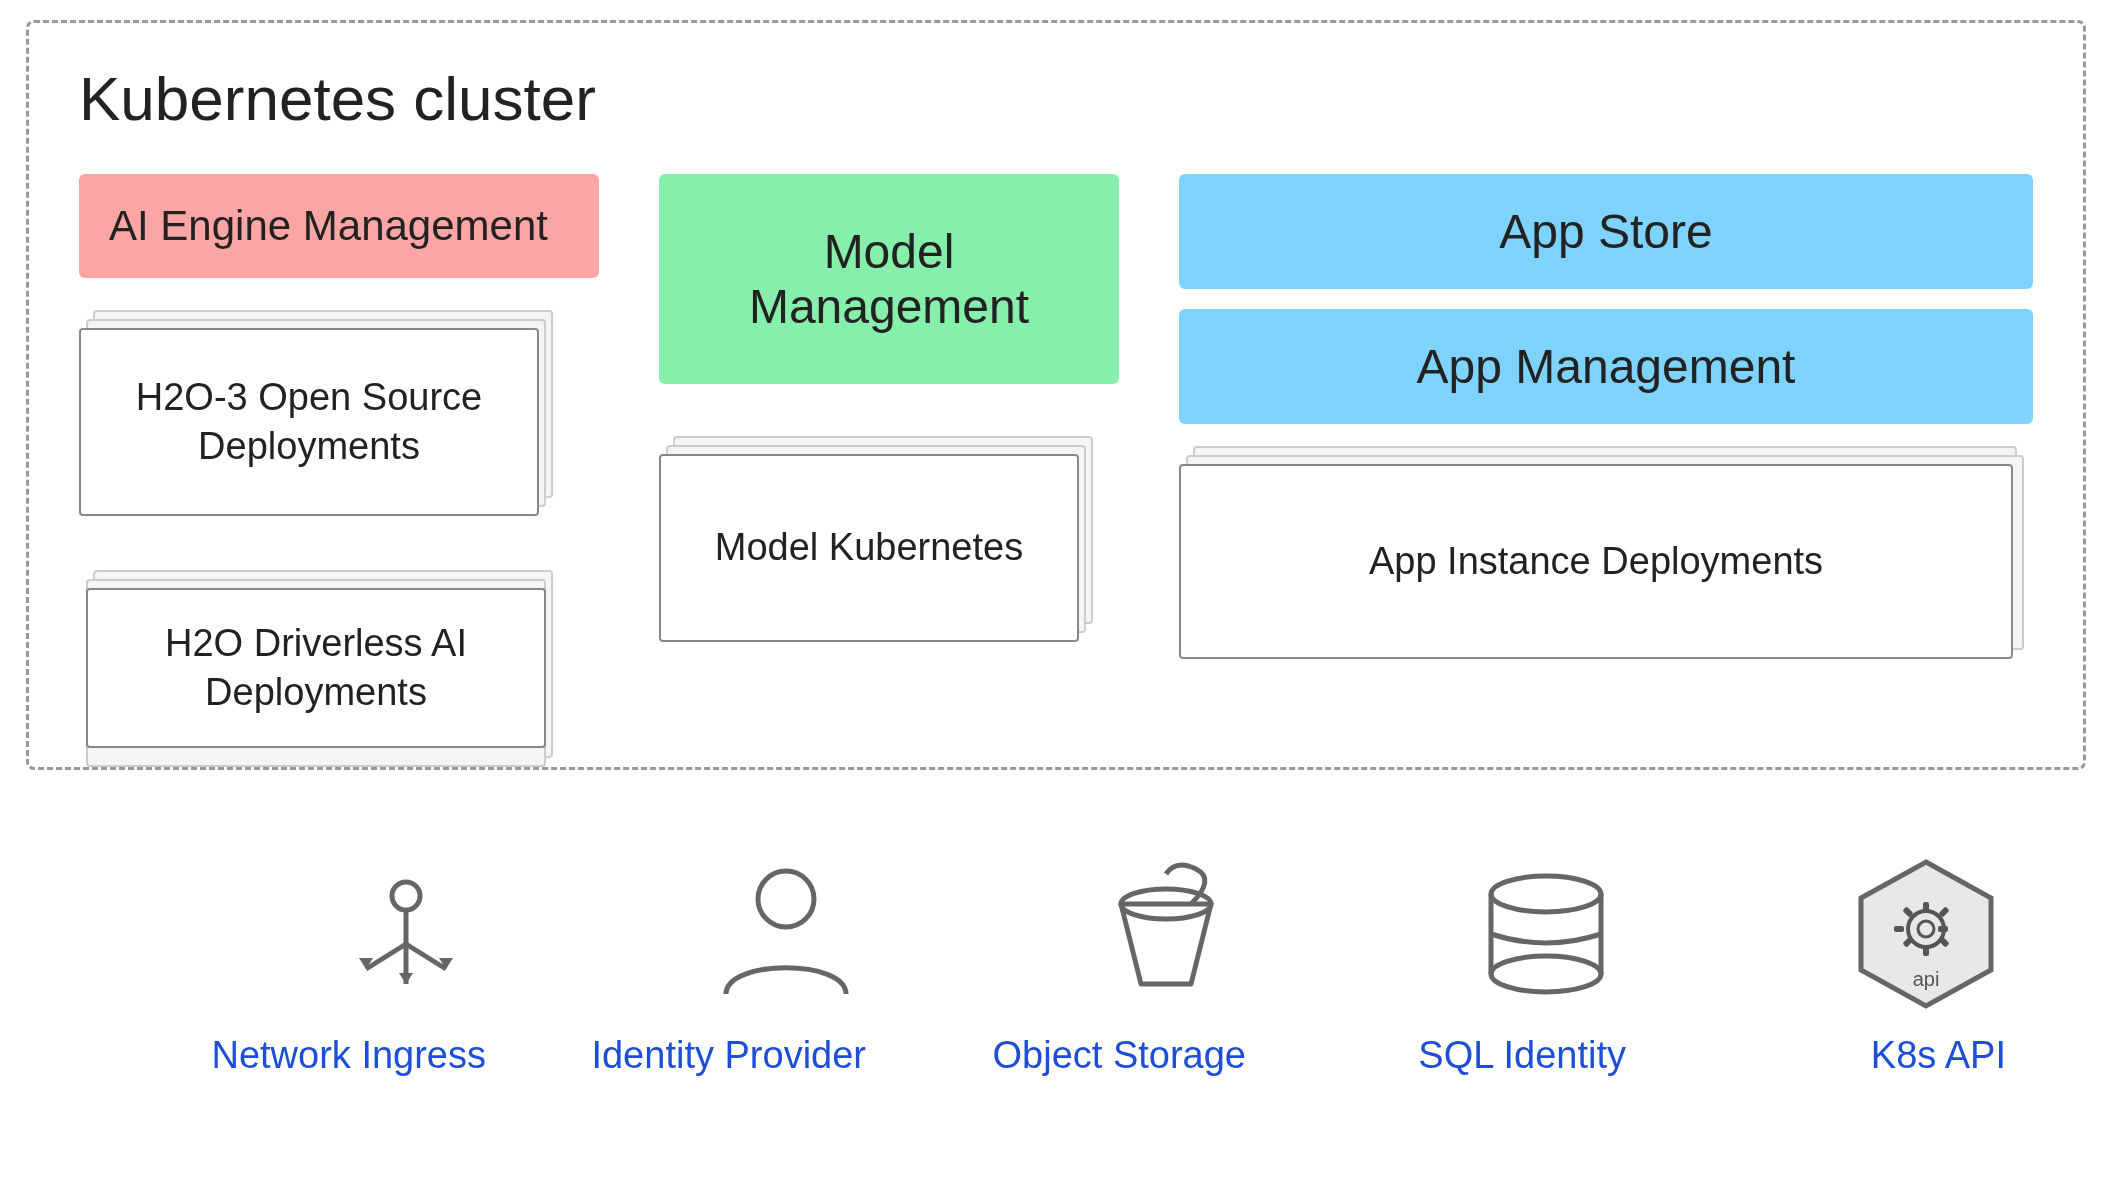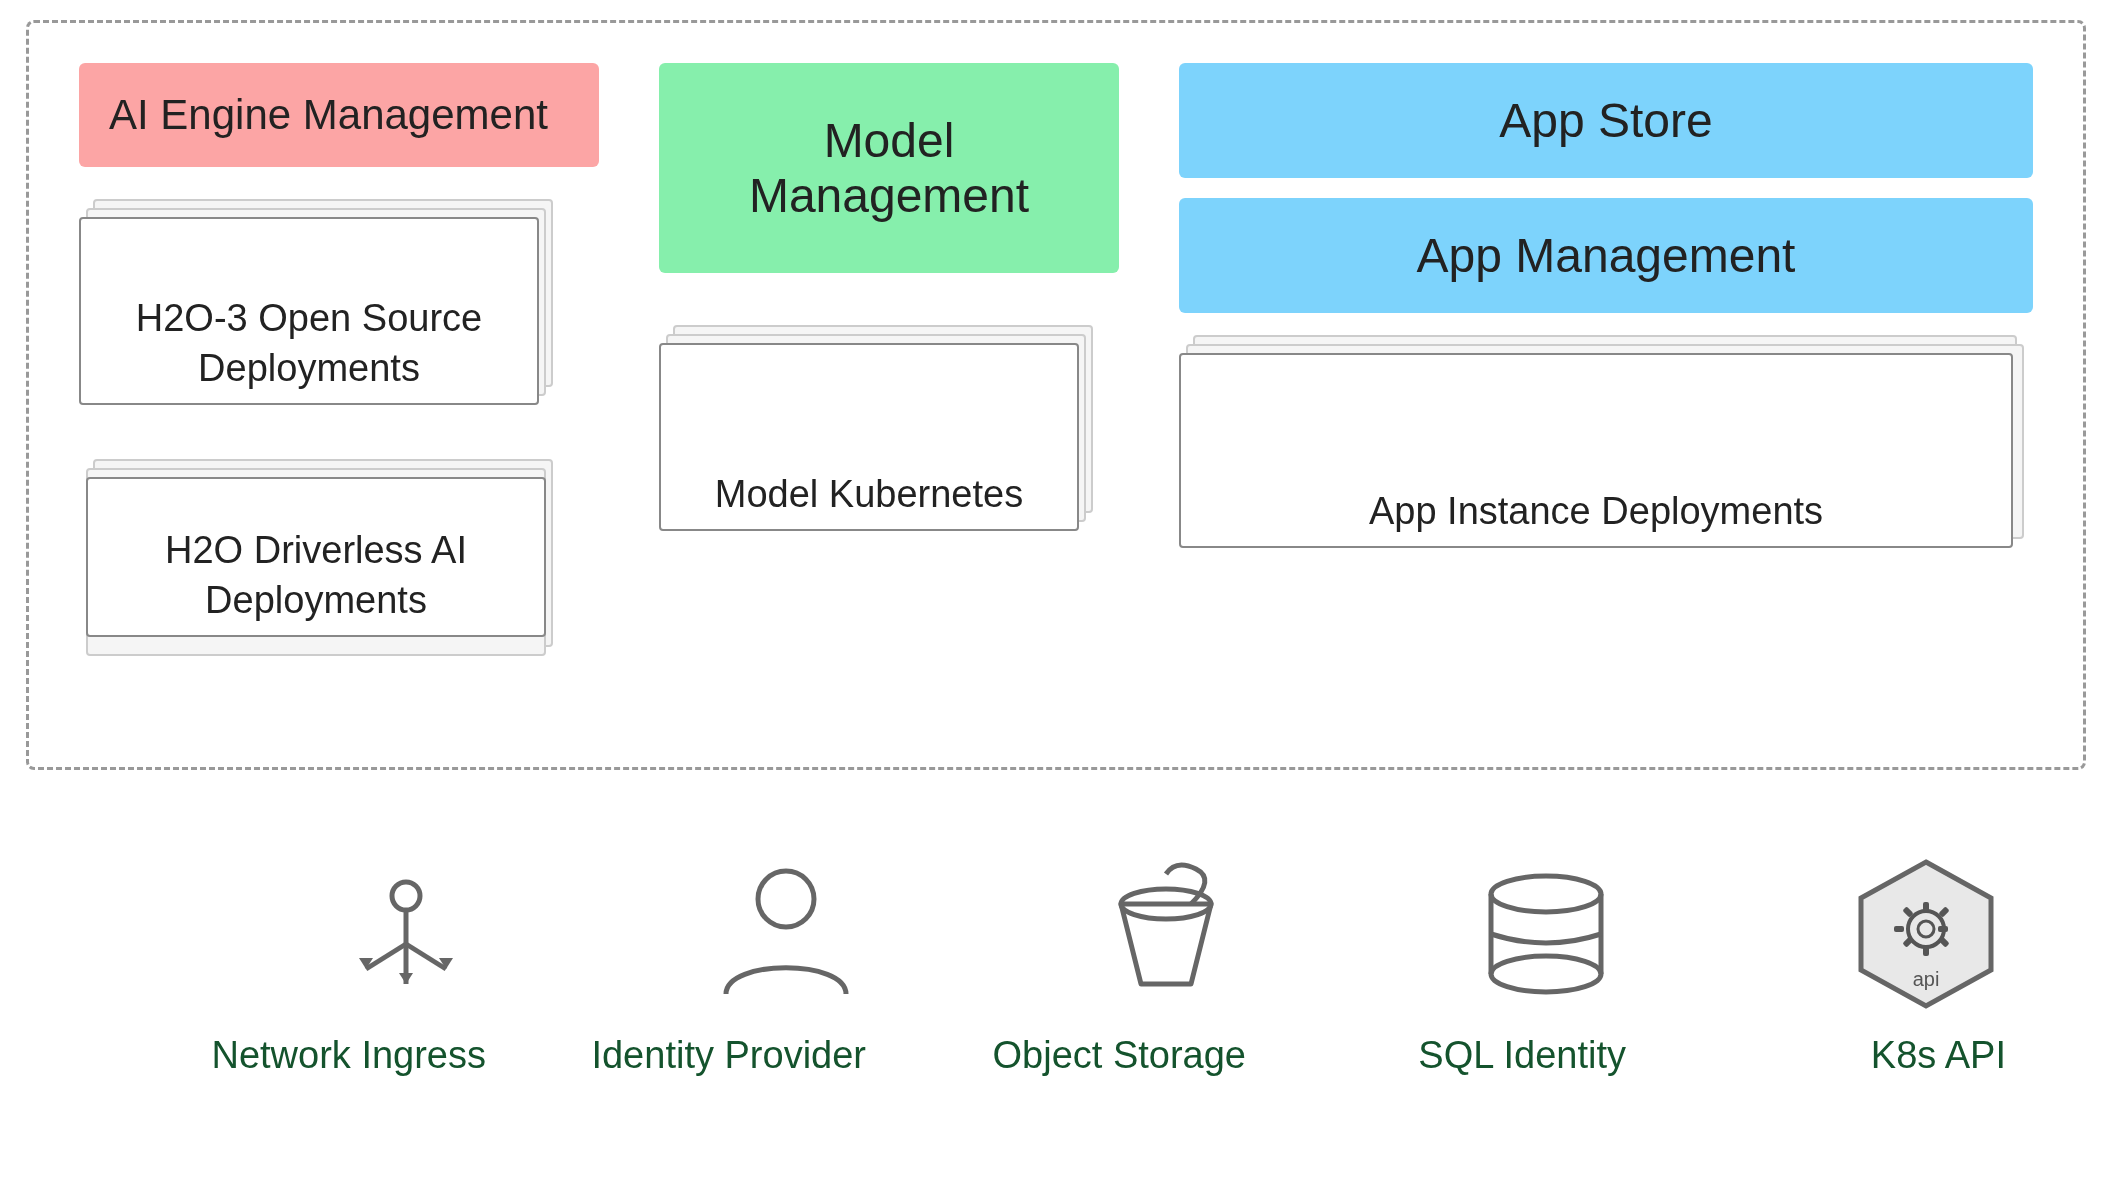--- a/index.html
+++ b/index.html
@@ -126,21 +126,21 @@
     .icon-item {
       display: flex;
       flex-direction: column;
       align-items: flex-end;
       gap: 20px;
       width: 380px;
     }
 
     .icon-label {
       font-size: 38px;
-      color: #14532d;
+      color: #1d4ed8;
       font-weight: 400;
       text-align: center;
     }
 
     
     .icon-svg {
       width: 160px;
       height: 160px;
     }
 
@@ -156,30 +156,31 @@
       border: 2px solid #ccc;
       border-radius: 4px;
       background: #f5f5f5;
     }
     .sc-front {
       position: absolute;
       border: 2.5px solid #888;
       border-radius: 4px;
       background: #fff;
       display: flex;
-      align-items: flex-end;
+      align-items: center;
       justify-content: center;
     }
   </style>
 </head>
 <body>
 
 <div class="main-container">
 
   <div class="k8s-cluster">
+    <div class="k8s-title">Kubernetes cluster</div>
 
     <div class="k8s-content">
 
       <div class="col-ai">
         <div class="section-header">AI Engine Management</div>
 
         <div style="position:relative; width:490px; height:200px; margin-top:20px;">
           <div class="sc-back2" style="top:-18px;left:14px;width:460px;height:188px;"></div>
           <div class="sc-back1" style="top:-9px;left:7px;width:460px;height:188px;"></div>
           <div class="sc-front" style="top:0;left:0;width:460px;height:188px;">

